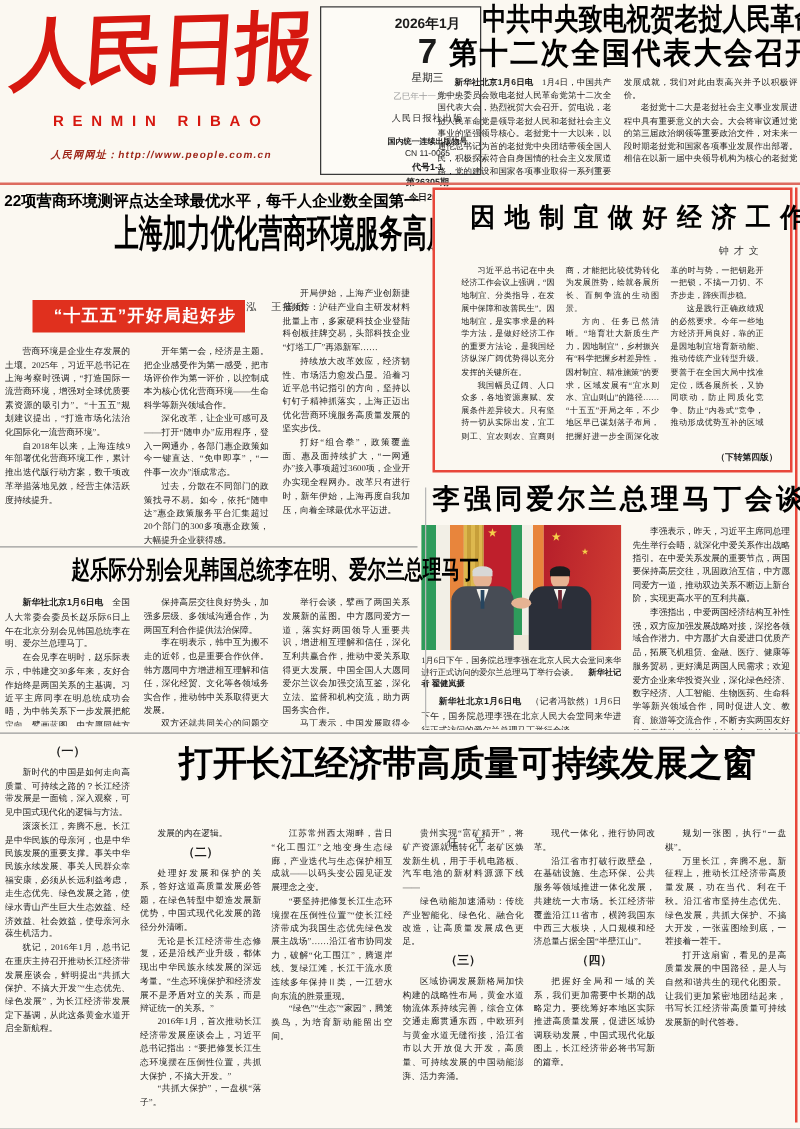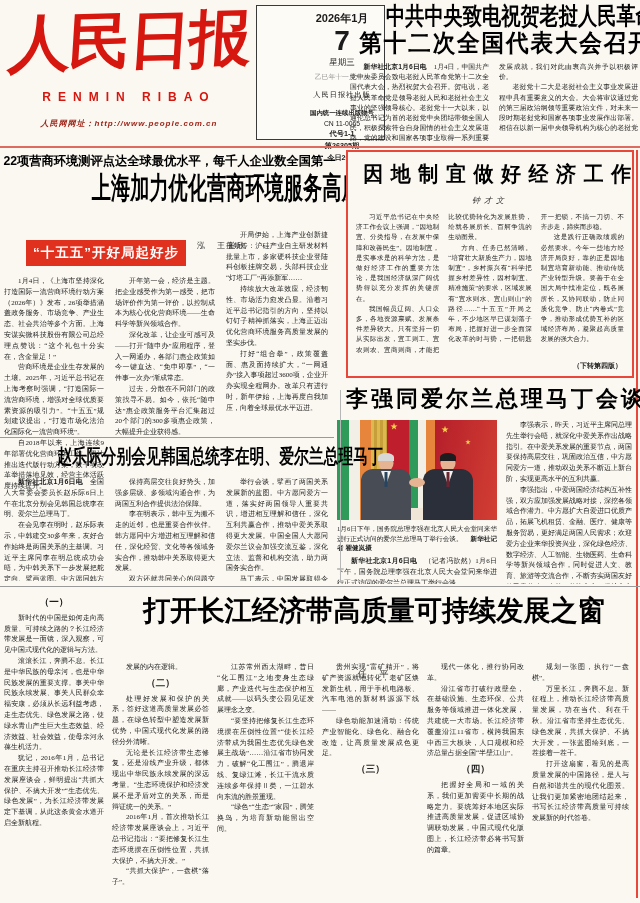--- a/index.html
+++ b/index.html
@@ -42,21 +42,21 @@
   .hline{background:#9a9a9a;height:1px;}
   .hline-red{background:#dd6b5f;height:1.5px;}
   .vline{background:#b7b7b7;width:1px;}
   .vline-red{background:#e8473a;width:2px;}
   
   .badge{background:#e0301e;color:#fff;font-family:"Liberation Sans",sans-serif;font-weight:bold;
       font-size:13.5px;text-align:center;line-height:26px;letter-spacing:1px;}
   
   .redbox{border:2.5px solid #e8473a;background:#fbf8f1;}
   .redbox .bx-title{font-size:21px;letter-spacing:8px;margin-top:8px;}
-  .redbox .bx-author{font-size:8px;text-align:center;letter-spacing:4px;color:#333;margin:7px 0 6px;font-style:italic;}
+  .redbox .bx-author{font-size:8px;text-align:right;letter-spacing:4px;color:#333;margin:7px 0 6px;}
   
   .photo{overflow:hidden;background:#efe6d8;}
   .photo>div{position:absolute;}
   .f-iea{left:0;top:0;width:34px;height:100px;
       background:linear-gradient(90deg,#2e9b5b 0 34%,#f2efe6 34% 67%,#e8853c 67%);}
   .curtain{left:34px;top:0;width:16px;height:100px;
       background:repeating-linear-gradient(90deg,#ddb84e 0 3px,#c79f3a 3px 6px);}
   .f-cna{left:50px;top:0;width:30px;height:72px;background:#bf1f2c;}
   .f-ieb{left:72px;top:0;width:26px;height:88px;
       background:linear-gradient(90deg,#2e9b5b 0 34%,#f2efe6 34% 67%,#e8853c 67%);}
@@ -117,39 +117,38 @@
   <div class="abs hline-red" style="left:0;top:146px;width:640px;"></div>
   <div class="abs vline-red" style="left:636px;top:150px;height:748px;"></div>
 
   <div class="abs hl" style="left:0;top:153px;width:334px;font-size:12.5px;">
     <span class="sqz" style="--sx:.98;">22项营商环境测评点达全球最优水平，每千人企业数全国第一</span>
   </div>
   <div class="abs hl" style="left:0;top:170px;width:334px;font-size:30px;line-height:36px;">
     <span class="sqz" style="--sx:.64;">上海加力优化营商环境服务高质量发展</span>
   </div>
   <div class="abs byline" style="left:0;top:212px;width:334px;">本报记者　吴　焰　田　泓　王崟欣</div>
-  <div class="abs badge" style="left:26px;top:240px;width:160px;height:26px;">“十五五”开好局起好步</div>
+  <div class="abs badge" style="left:26px;top:240px;width:160px;height:26px;padding-left:10px;">“十五五”开好局起好步</div>
 
   <div class="abs news" style="left:4px;top:276px;width:100px;height:304px;">
-      <p>1月4日，《上海市坚持深化打造国际一流营商环境行动方案（2026年）》发布，26项举措涵盖政务服务、市场竞争、产业生态、社会共治等多个方面。上海安谋实微科技股份有限公司总经理点赞说：“这个礼包十分实在，含金量足！”</p>
       <p>营商环境是企业生存发展的土壤。2025年，习近平总书记在上海考察时强调，“打造国际一流营商环境，增强对全球优质要素资源的吸引力”。“十五五”规划建议提出，“打造市场化法治化国际化一流营商环境”。</p>
       <p>自2018年以来，上海连续9年部署优化营商环境工作，累计推出迭代版行动方案，数千项改革举措落地见效，经营主体活跃度持续提升。</p>
     </div>
   <div class="abs news" style="left:115px;top:276px;width:100px;height:304px;">
       <p>开年第一会，经济是主题。把企业感受作为第一感受，把市场评价作为第一评价，以控制成本为核心优化营商环境——生命科学等新兴领域合作。</p>
       <p>深化改革，让企业可感可及——打开“随申办”应用程序，登入一网通办，各部门惠企政策如今一键直达、“免申即享”，“一件事一次办”渐成常态。</p>
       <p>过去，分散在不同部门的政策找寻不易。如今，依托“随申达”惠企政策服务平台汇集超过20个部门的300多项惠企政策，大幅提升企业获得感。</p>
     </div>
   <div class="abs news" style="left:226px;top:230px;width:102px;height:350px;">
       <p>开局伊始，上海产业创新捷报频传：沪硅产业自主研发材料批量上市，多家硬科技企业登陆科创板挂牌交易，头部科技企业“灯塔工厂”再添新军……</p>
       <p>持续放大改革效应，经济韧性、市场活力愈发凸显。沿着习近平总书记指引的方向，坚持以钉钉子精神抓落实，上海正迈出优化营商环境服务高质量发展的坚实步伐。</p>
       <p>打好“组合拳”，政策覆盖面、惠及面持续扩大，“一网通办”接入事项超过3600项，企业开办实现全程网办。改革只有进行时，新年伊始，上海再度自我加压，向着全球最优水平迈进。</p>
     </div>
 
-  <div class="abs redbox" style="left:346px;top:150px;width:288px;height:228px;box-sizing:border-box;padding:0 8px;">
+  <div class="abs redbox" style="left:346px;top:150px;width:288px;height:228px;box-sizing:border-box;padding:0 21px;">
     <div class="hl bx-title">
       <span class="sqz" style="--sx:.95;">因地制宜做好经济工作</span>
     </div>
     <div class="bx-author">钟才文</div>
     <div class="news cols3" style="height:152px;font-size:6.5px;line-height:10.2px;">
         <p>习近平总书记在中央经济工作会议上强调，“因地制宜、分类指导，在发展中保障和改善民生”。因地制宜，是实事求是的科学方法，是做好经济工作的重要方法论，是我国经济纵深广阔优势得以充分发挥的关键所在。</p>
         <p>我国幅员辽阔、人口众多，各地资源禀赋、发展条件差异较大。只有坚持一切从实际出发，宜工则工、宜农则农、宜商则商，才能把比较优势转化为发展胜势，绘就各展所长、百舸争流的生动图景。</p>
         <p>方向、任务已然清晰。“培育壮大新质生产力，因地制宜”，乡村振兴有“科学把握乡村差异性，因村制宜、精准施策”的要求，区域发展有“宜水则水、宜山则山”的路径……“十五五”开局之年，不少地区早已谋划落子布局，把握好进一步全面深化改革的时与势，一把钥匙开一把锁，不搞一刀切、不齐步走，蹄疾而步稳。</p>
         <p>这是践行正确政绩观的必然要求。今年一些地方经济开局良好，靠的正是因地制宜培育新动能、推动传统产业转型升级。要善于在全国大局中找准定位，既各展所长，又协同联动，防止同质化竞争、防止“内卷式”竞争，推动形成优势互补的区域经济布局，凝聚起高质量发展的强大合力。</p>
       </div>
@@ -250,20 +249,21 @@
     </div>
   <div class="abs news" style="left:217px;top:662px;width:97px;height:236px;">
       <p>江苏常州西太湖畔，昔日“化工围江”之地变身生态绿廊，产业迭代与生态保护相互成就——以码头变公园见证发展理念之变。</p>
       <p>“要坚持把修复长江生态环境摆在压倒性位置”“使长江经济带成为我国生态优先绿色发展主战场”……沿江省市协同发力，破解“化工围江”，腾退岸线、复绿江滩，长江干流水质连续多年保持Ⅱ类，一江碧水向东流的胜景重现。</p>
       <p>“绿色”“生态”“家园”，腾笼换鸟，为培育新动能留出空间。</p>
     </div>
   <div class="abs news" style="left:322px;top:662px;width:97px;height:236px;">
       <p>贵州实现“富矿精开”，将矿产资源就地转化，老矿区焕发新生机，用于手机电路板、汽车电池的新材料源源下线——</p>
       <p>绿色动能加速涌动：传统产业智能化、绿色化、融合化改造，让高质量发展成色更足。</p>
       <p class="sec-mark">（三）</p>
+      <p>区域协调发展新格局加快构建的战略性布局，黄金水道物流体系持续完善，综合立体交通走廊贯通东西，中欧班列与黄金水道无缝衔接，沿江省市以大开放促大开发，高质量、可持续发展的中国动能澎湃、活力奔涌。</p>
     </div>
   <div class="abs news" style="left:427px;top:662px;width:97px;height:236px;">
       <p>现代一体化，推行协同改革。</p>
       <p>沿江省市打破行政壁垒，在基础设施、生态环保、公共服务等领域推进一体化发展，共建统一大市场。长江经济带覆盖沿江11省市，横跨我国东中西三大板块，人口规模和经济总量占据全国“半壁江山”。</p>
       <p class="sec-mark">（四）</p>
       <p>把握好全局和一域的关系，我们更加需要中长期的战略定力。要统筹好本地区实际推进高质量发展，促进区域协调联动发展，中国式现代化版图上，长江经济带必将书写新的篇章。</p>
     </div>
   <div class="abs news" style="left:532px;top:662px;width:97px;height:236px;">
       <p>规划一张图，执行“一盘棋”。</p>
       <p>万里长江，奔腾不息。新征程上，推动长江经济带高质量发展，功在当代、利在千秋。沿江省市坚持生态优先、绿色发展，共抓大保护、不搞大开发，一张蓝图绘到底，一茬接着一茬干。</p>

